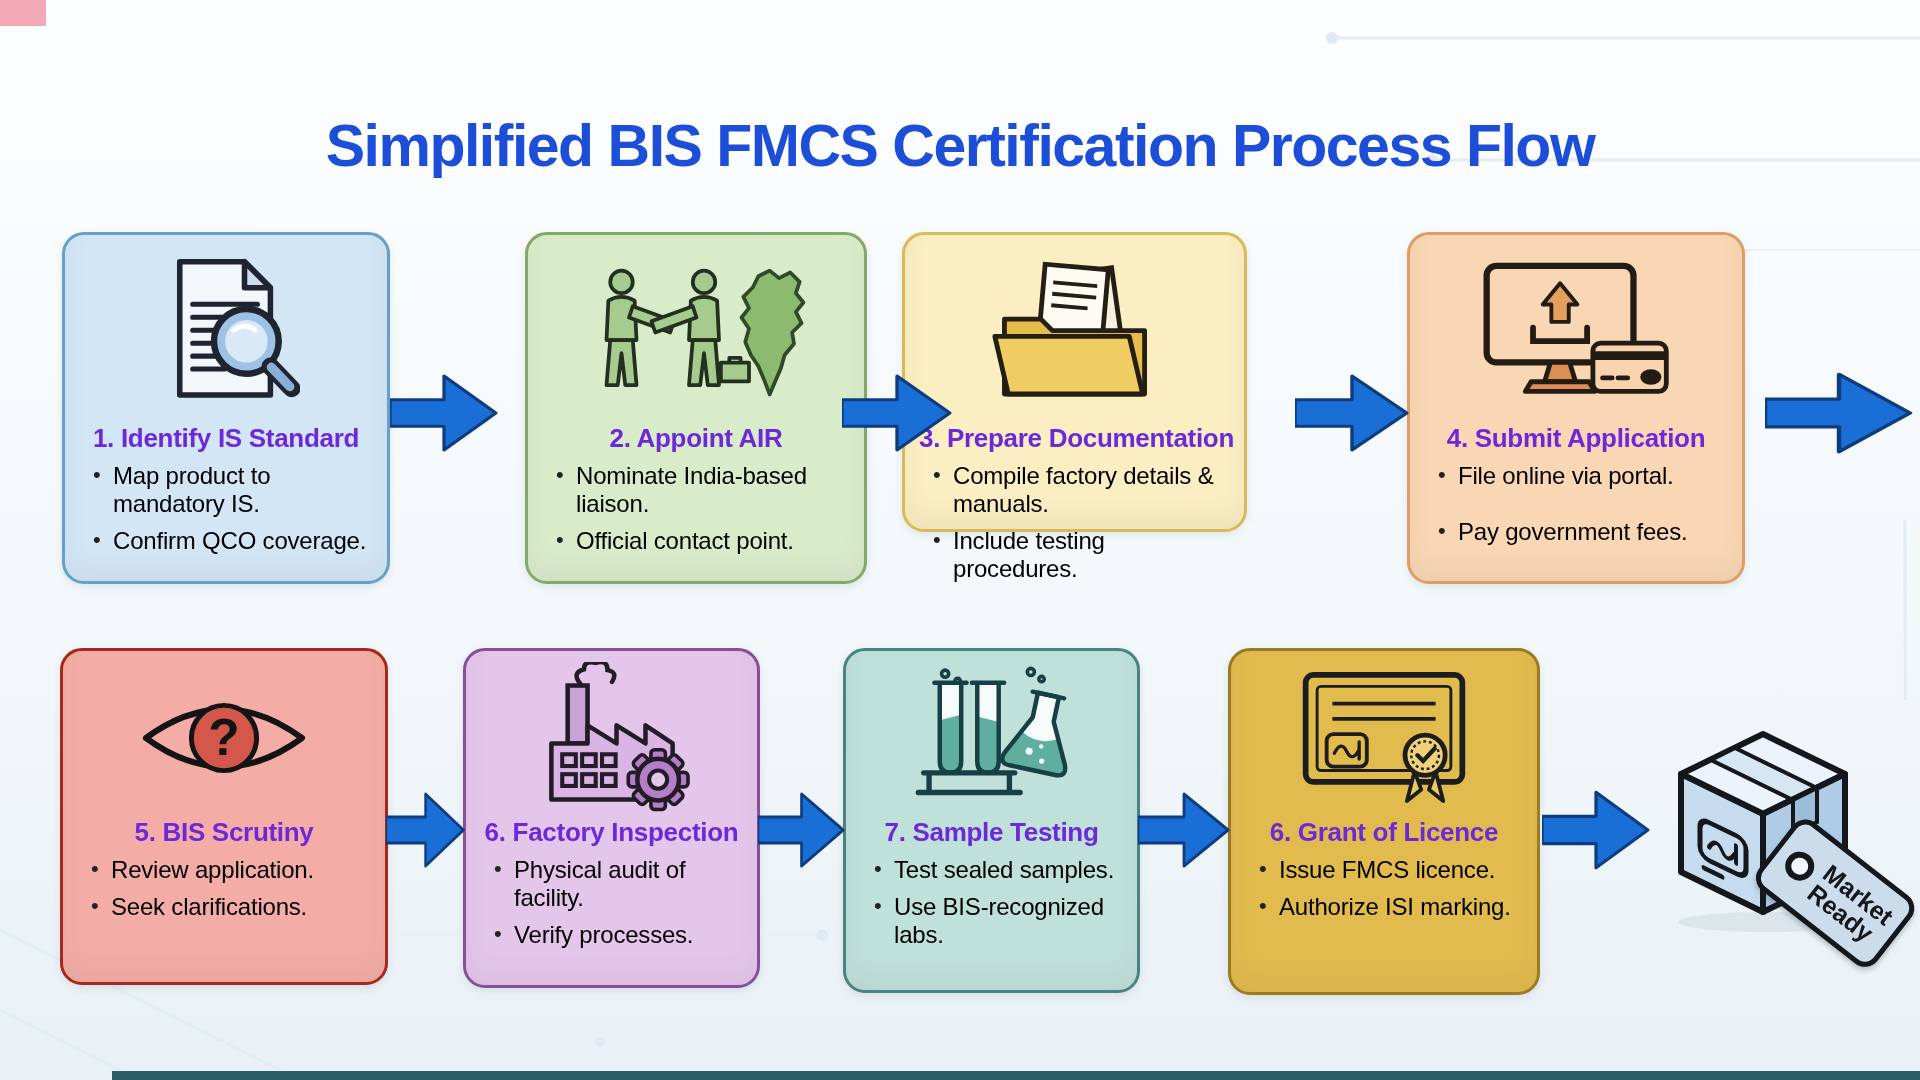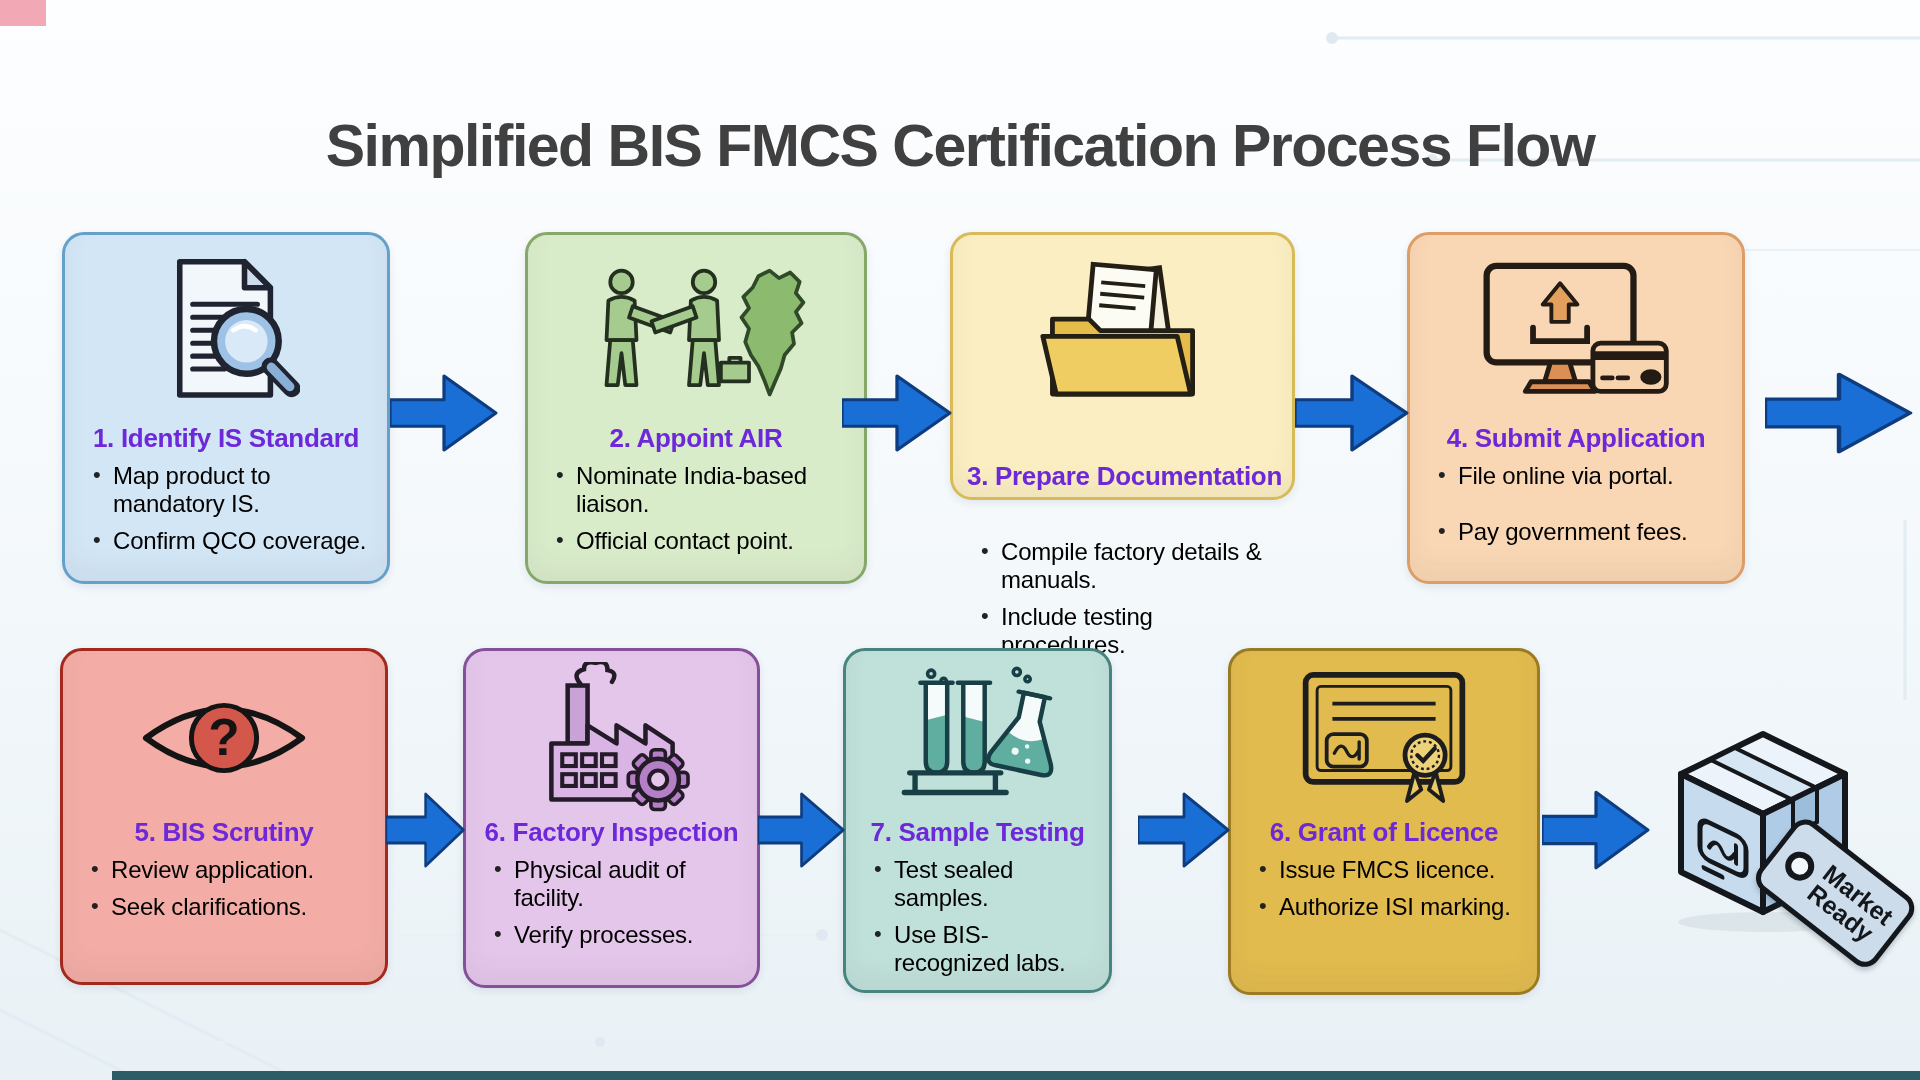--- a/index.html
+++ b/index.html
@@ -8,21 +8,21 @@
     font-family:"Liberation Sans","DejaVu Sans",sans-serif;
     background:linear-gradient(180deg,#fdfeff 0%,#f3f8fb 55%,#e9f1f6 100%);
     position:relative;color:#151515;
   }
   .canvas{position:absolute;inset:0;width:1920px;height:1080px;}
   .decor{position:absolute;inset:0;pointer-events:none;}
   .corner-chip{position:absolute;left:0;top:0;width:46px;height:26px;background:#f3a8b6;}
   .bottom-bar{position:absolute;left:112px;right:0;bottom:0;height:9px;background:#2a5d66;}
   .page-title{
     position:absolute;left:0;top:72px;width:1920px;text-align:center;
-    font-size:59px;font-weight:bold;letter-spacing:-1.5px;color:#404040;
+    font-size:59px;font-weight:bold;letter-spacing:-1.5px;color:#1d4ed8;
   }
   .card{
     position:absolute;box-sizing:border-box;border-radius:22px;
     background:var(--card-bg,#eee);border:3px solid var(--card-border,#999);
     box-shadow:0 3px 8px rgba(40,60,90,.10), inset 0 -14px 24px rgba(70,70,70,.06);
     padding:12px 14px;display:flex;flex-direction:column;
   }
   .card-icon{flex:0 0 auto;height:172px;display:flex;align-items:center;justify-content:center;}
   .card.row2 .card-icon{height:150px;}
   .card-title{
@@ -120,21 +120,21 @@
         <path d="M186 12 L198 6 L208 14 L220 8 L230 18 L226 30 L234 40 L226 50 L232 62 L222 72 L224 84 L214 96 L210 110 L204 124 L198 138 L192 122 L186 108 L178 96 L172 82 L176 68 L168 56 L176 46 L170 34 L180 24 Z" fill="#8cbb6f" stroke="#2f4a28" stroke-width="4" stroke-linejoin="round"></path>
       </svg>
     </div>
     <div class="card-title">2. Appoint AIR</div>
     <ul class="bullets">
       <li>Nominate India-based liaison.</li>
       <li>Official contact point.</li>
     </ul>
   </div>
 
-  <div class="card" style="left: 950px; top: 232px; width: 345px; height: 268px; gap: 38px; --card-bg: #fbeec2; --card-border: #d8ba58;">
+  <div class="card" style="left: 902px; top: 232px; width: 345px; height: 300px; --card-bg: #fbeec2; --card-border: #d8ba58;">
     <div class="card-icon">
       <svg width="168" height="145" viewBox="0 0 175 150">
         <g transform="rotate(-8 90 55)">
           <rect x="72" y="12" width="60" height="76" fill="#f6f1de" stroke="#231f14" stroke-width="5"></rect>
         </g>
         <g transform="rotate(5 90 55)">
           <rect x="52" y="6" width="66" height="86" fill="#fdfcf4" stroke="#231f14" stroke-width="5"></rect>
           <path d="M62 24 H108 M62 36 H108 M62 48 H100" stroke="#231f14" stroke-width="4"></path>
         </g>
         <path d="M14 60 H52 L64 72 H160 V138 H14 Z" fill="#e5bb4a" stroke="#231f14" stroke-width="5" stroke-linejoin="round"></path>
@@ -211,21 +211,21 @@
         </g>
       </svg>
     </div>
     <div class="card-title">6. Factory Inspection</div>
     <ul class="bullets">
       <li>Physical audit of facility.</li>
       <li>Verify processes.</li>
     </ul>
   </div>
 
-  <div class="card row2" style="left: 843px; top: 648px; width: 269px; height: 345px; --card-bg: #c0e0da; --card-border: #47837f;">
+  <div class="card row2" style="left: 843px; top: 648px; width: 297px; height: 345px; --card-bg: #c0e0da; --card-border: #47837f;">
     <div class="card-icon">
       <svg width="168" height="150" viewBox="0 0 185 168">
         <g fill="none" stroke="#173f45" stroke-width="4">
           <circle cx="40" cy="12" r="4"></circle>
             <circle cx="54" cy="20" r="3"></circle>
             <circle cx="46" cy="30" r="2.5"></circle>
           <circle cx="136" cy="10" r="4"></circle>
             <circle cx="148" cy="18" r="3"></circle>
         </g>
         <path d="M34 22 V110 q0 13 12 13 q12 0 12 -13 V22" fill="#f4fbfa"></path>

